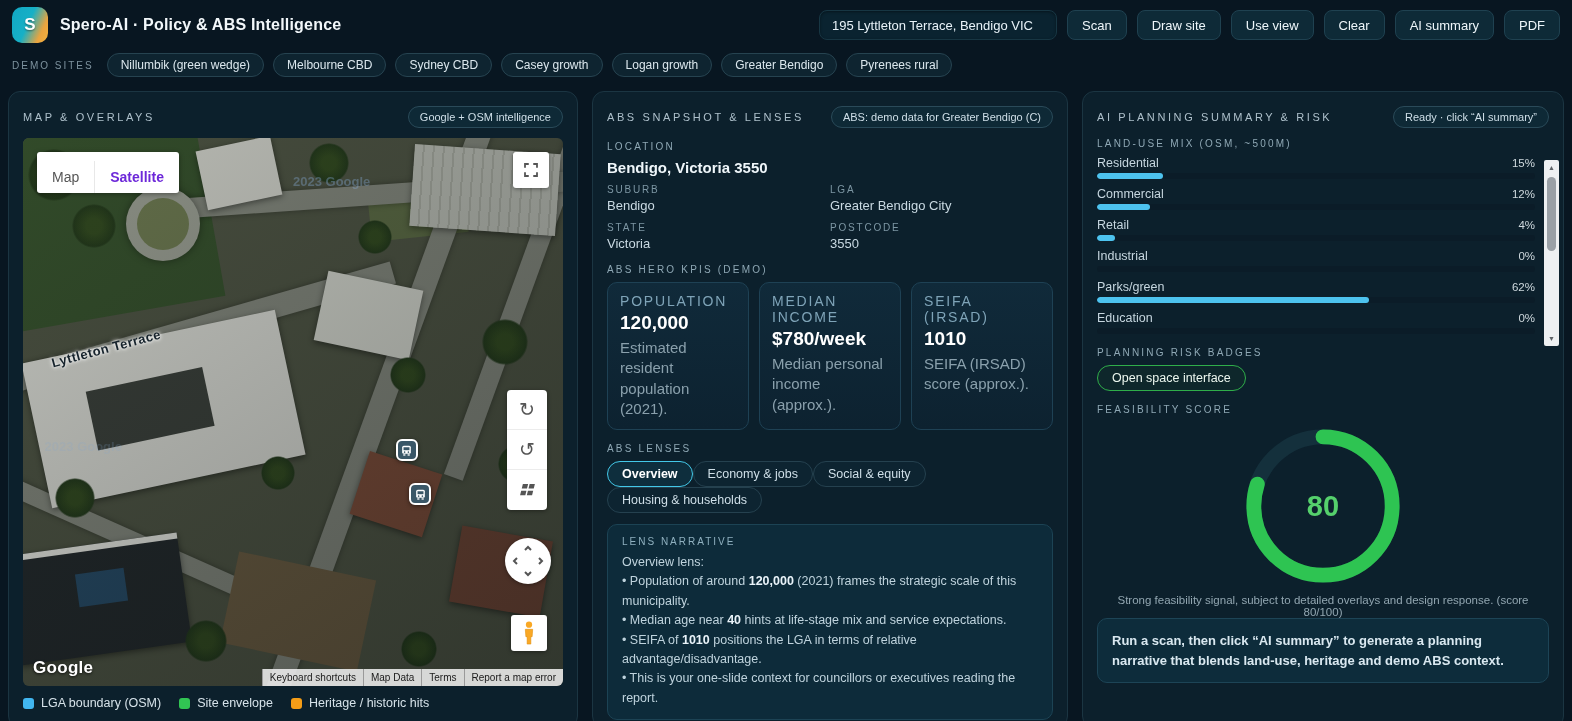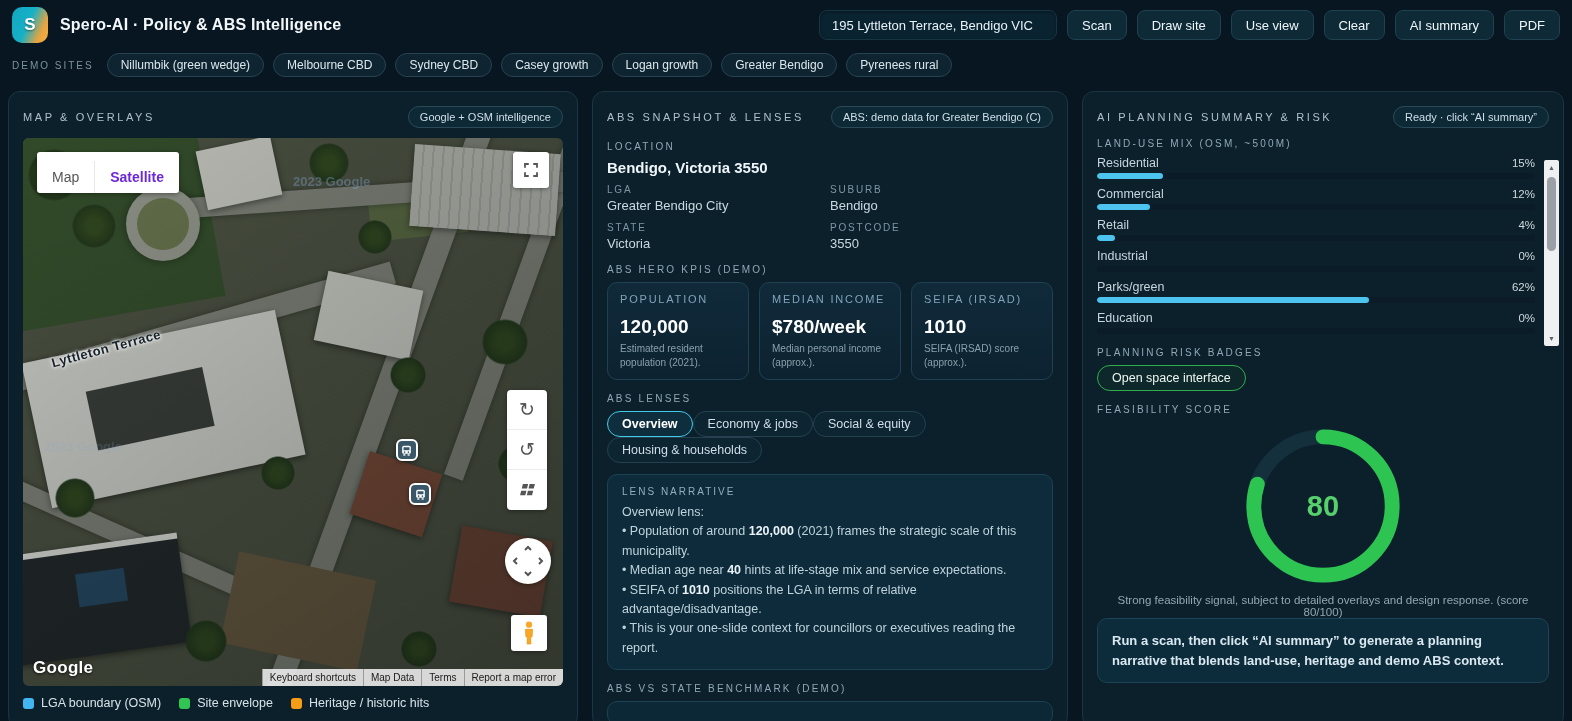--- a/index.html
+++ b/index.html
@@ -103,23 +103,23 @@
   .leg-sq { width:11px; height:11px; border-radius:3px; }
 
   
   .place { font-size:15px; font-weight:bold; color:#eff6fa; margin:2px 0 8px 0; }
   .loc-grid { display:grid; grid-template-columns:1fr 1fr; row-gap:9px; }
   .fld-label { font-size:10px; letter-spacing:1.8px; color:#7d96a3; margin-bottom:3px; }
   .fld-value { font-size:13px; color:#c9d9e2; }
   .kpi-grid { display:grid; grid-template-columns:1fr 1fr 1fr; gap:10px; }
   .kpi { background:linear-gradient(180deg,#102a3a,#0d2230); border:1px solid #1e4154;
          border-radius:10px; padding:10px 12px; }
-  .kpi-label { font-size:11px; letter-spacing:1.8px; color:#7fa4b8; margin-bottom:11px; }
+  .kpi-label { font-size:14px; letter-spacing:1.8px; color:#7fa4b8; margin-bottom:3px; }
   .kpi-value { font-size:19px; font-weight:bold; color:#fff; margin-bottom:4px; }
-  .kpi-desc { font-size:10px; color:#8aa0ac; line-height:1.35; }
+  .kpi-desc { font-size:15px; color:#8aa0ac; line-height:1.35; }
   .tabs { display:flex; flex-wrap:wrap; }
   .tab { padding:5px 14px; border-radius:999px; background:#0d2431; border:1px solid #25414f;
          color:#cfdfe8; font-size:12.5px; cursor:pointer; white-space:nowrap; }
   .tab.active { border:1px solid #43c8e8; color:#fff; background:#0e2e3d; font-weight:bold; }
   .note-box { background:#0d2b3a; border:1px solid #1c4354; border-radius:10px; padding:11px 14px; margin-top:11px; }
   .note-h { font-size:10px; letter-spacing:2px; color:#8fb0bf; margin-bottom:6px; }
   .note-line { font-size:12.5px; color:#bfd3dd; line-height:1.55; }
   .bold { font-weight:bold; color:#e9f3f9; }
   .bench-box { background:#0c2837; border:1px solid #1b4152; border-radius:10px; padding:11px 13px; }
 
@@ -312,26 +312,26 @@
   <div class="panel">
     <div class="p-head">
       <span class="p-title">ABS SNAPSHOT &amp; LENSES</span>
       <span class="p-badge">ABS: demo data for Greater Bendigo (C)</span>
     </div>
 
     <div class="sec-h">LOCATION</div>
     <div class="place">Bendigo, Victoria 3550</div>
     <div class="loc-grid">
       <div>
+        <div class="fld-label">SUBURB</div>
+        <div class="fld-value">Bendigo</div>
+      </div>
+      <div>
         <div class="fld-label">LGA</div>
         <div class="fld-value">Greater Bendigo City</div>
-      </div>
-      <div>
-        <div class="fld-label">SUBURB</div>
-        <div class="fld-value">Bendigo</div>
       </div>
       <div>
         <div class="fld-label">STATE</div>
         <div class="fld-value">Victoria</div>
       </div>
       <div>
         <div class="fld-label">POSTCODE</div>
         <div class="fld-value">3550</div>
       </div>
     </div>

